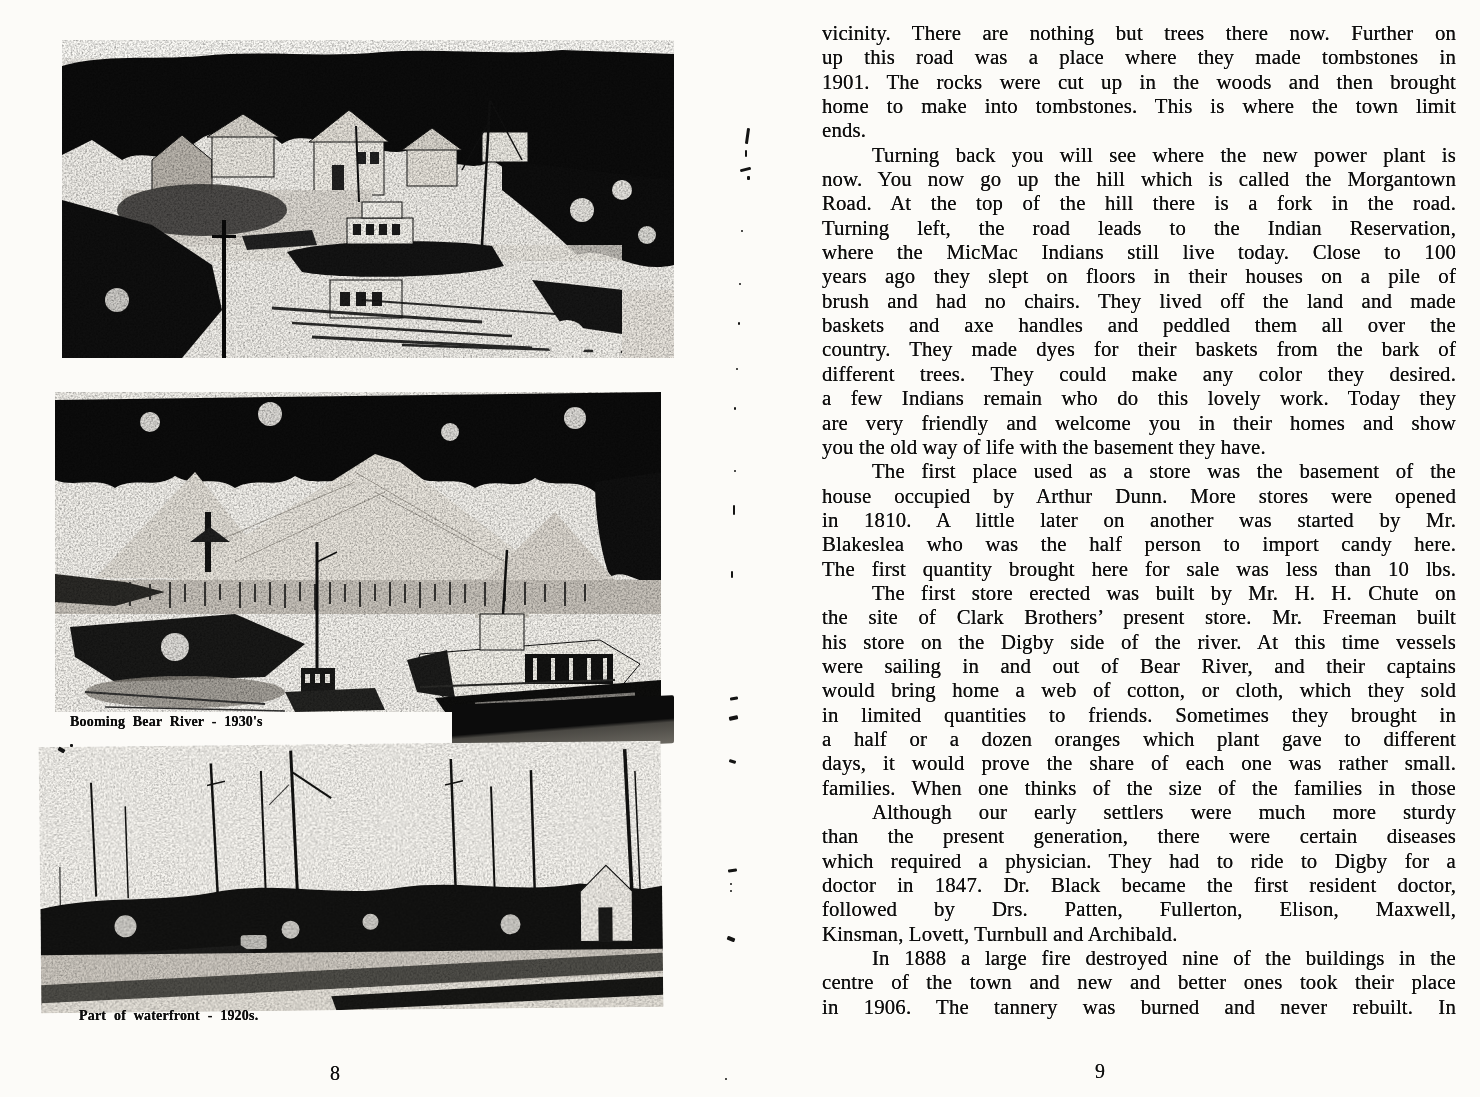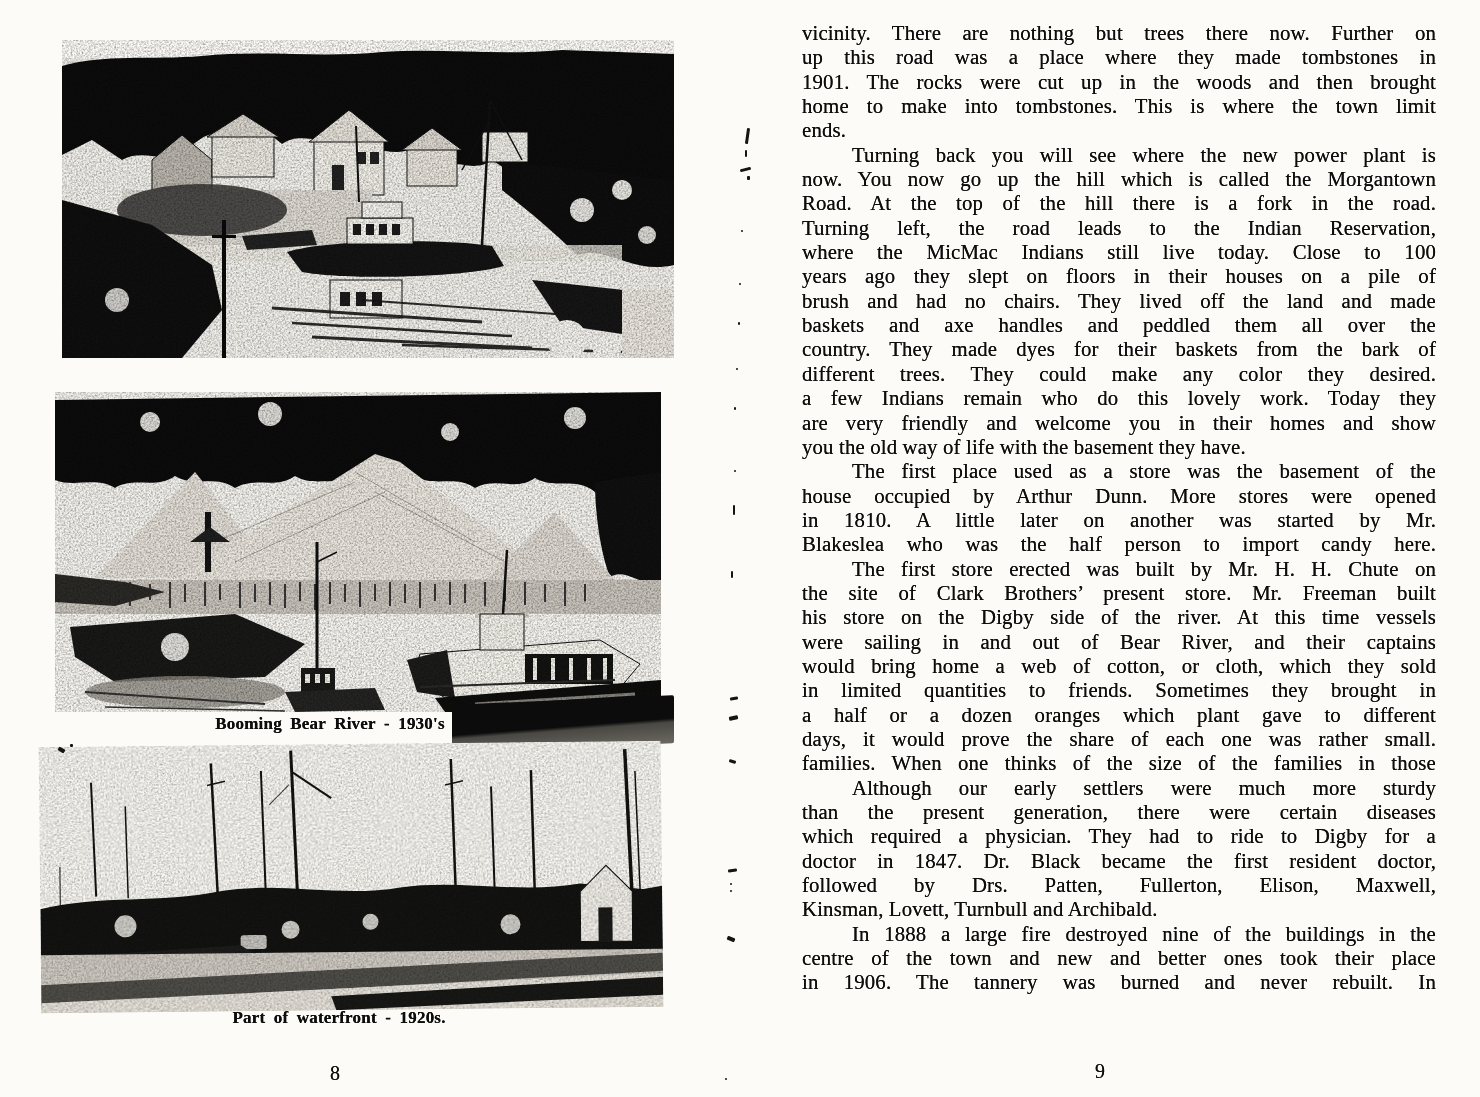--- a/index.html
+++ b/index.html
@@ -1,39 +1,39 @@
 <!DOCTYPE html>
 <html><head>
 <meta charset="utf-8">
 <style>
   html,body{margin:0;padding:0;background:#e9e7e2;}
   .sheet{position:relative;width:1480px;height:1097px;background:#fcfbf8;overflow:hidden;
          font-family:"Liberation Serif","DejaVu Serif",serif;color:#0d0d0d;}
   
-  .text-col{position:absolute;left:802px;top:21px;width:634px;font-size:20.8px;
+  .text-col{position:absolute;left:822px;top:21px;width:634px;font-size:20.8px;
             line-height:24.35px;letter-spacing:.15px;
             text-shadow:0 0 .4px rgba(0,0,0,.85);}
   .tline{text-align:justify;text-align-last:justify;white-space:normal;}
   .tline.endline{text-align-last:left;}
   .tline.indent{text-indent:50px;}
   .page-num{position:absolute;width:70px;text-align:center;font-size:20px;
             text-shadow:0 0 .4px rgba(0,0,0,.8);}
   .page-num.left{left:300px;top:1062px;}
   .page-num.right{left:1065px;top:1060px;}
   
   .photo{position:absolute;margin:0;padding:0;}
   .photo svg{display:block;width:100%;height:100%;}
   .photo1{left:62px;top:40px;width:612px;height:318px;}
   .photo2{left:55px;top:392px;width:606px;height:320px;}
   .photo3{left:40px;top:744px;width:622px;height:266px;transform:rotate(-0.6deg);}
   .wharf-slab{position:absolute;left:452px;top:700px;width:222px;height:48px;
               transform:skewY(-2.5deg);border-radius:2px;
               background:linear-gradient(178deg,#0c0c0c 0%,#0c0c0c 55%,#4a4843 62%,#6b6861 100%);}
-  .caption{position:absolute;width:520px;text-align:center;font-weight:bold;
-           font-size:17px;letter-spacing:.2px;word-spacing:4px;
+  .caption{position:absolute;width:520px;text-align:left;font-weight:bold;
+           font-size:14px;letter-spacing:.2px;word-spacing:4px;
            text-shadow:0 0 .4px rgba(0,0,0,.9);}
   .caption.cap1{left:70px;top:714px;}
   .caption.cap2{left:79px;top:1008px;}
   
   .spk{position:absolute;background:#141414;border-radius:1px;}
 </style>
 </head>
 <body>
 
 <svg width="0" height="0" style="position:absolute" aria-hidden="true">
@@ -225,20 +225,21 @@
           <div class="tline">different trees.  They could make any color they desired.</div>
           <div class="tline">a few Indians remain who do this lovely work.  Today they</div>
           <div class="tline">are very friendly and welcome you in their homes and show</div>
           <div class="tline endline">you the old way of life with the basement they have.</div>
         </div>
         <div class="para">
           <div class="tline indent">The first place used as a store was the basement of the</div>
           <div class="tline">house occupied by Arthur Dunn.  More stores were opened</div>
           <div class="tline">in 1810.  A little later on another was started by Mr.</div>
           <div class="tline">Blakeslea who was the half person to import candy here.</div>
+          <div class="tline">The first quantity brought here for sale was less than 10 lbs.</div>
         </div>
         <div class="para">
           <div class="tline indent">The first store erected was built by Mr. H. H. Chute on</div>
           <div class="tline">the site of Clark Brothers’ present store.  Mr. Freeman built</div>
           <div class="tline">his store on the Digby side of the river.  At this time vessels</div>
           <div class="tline">were sailing in and out of Bear River, and their captains</div>
           <div class="tline">would bring home a web of cotton, or cloth, which they sold</div>
           <div class="tline">in limited quantities to friends.  Sometimes they brought in</div>
           <div class="tline">a half or a dozen oranges which plant gave to different</div>
           <div class="tline">days, it would prove the share of each one was rather small.</div>

